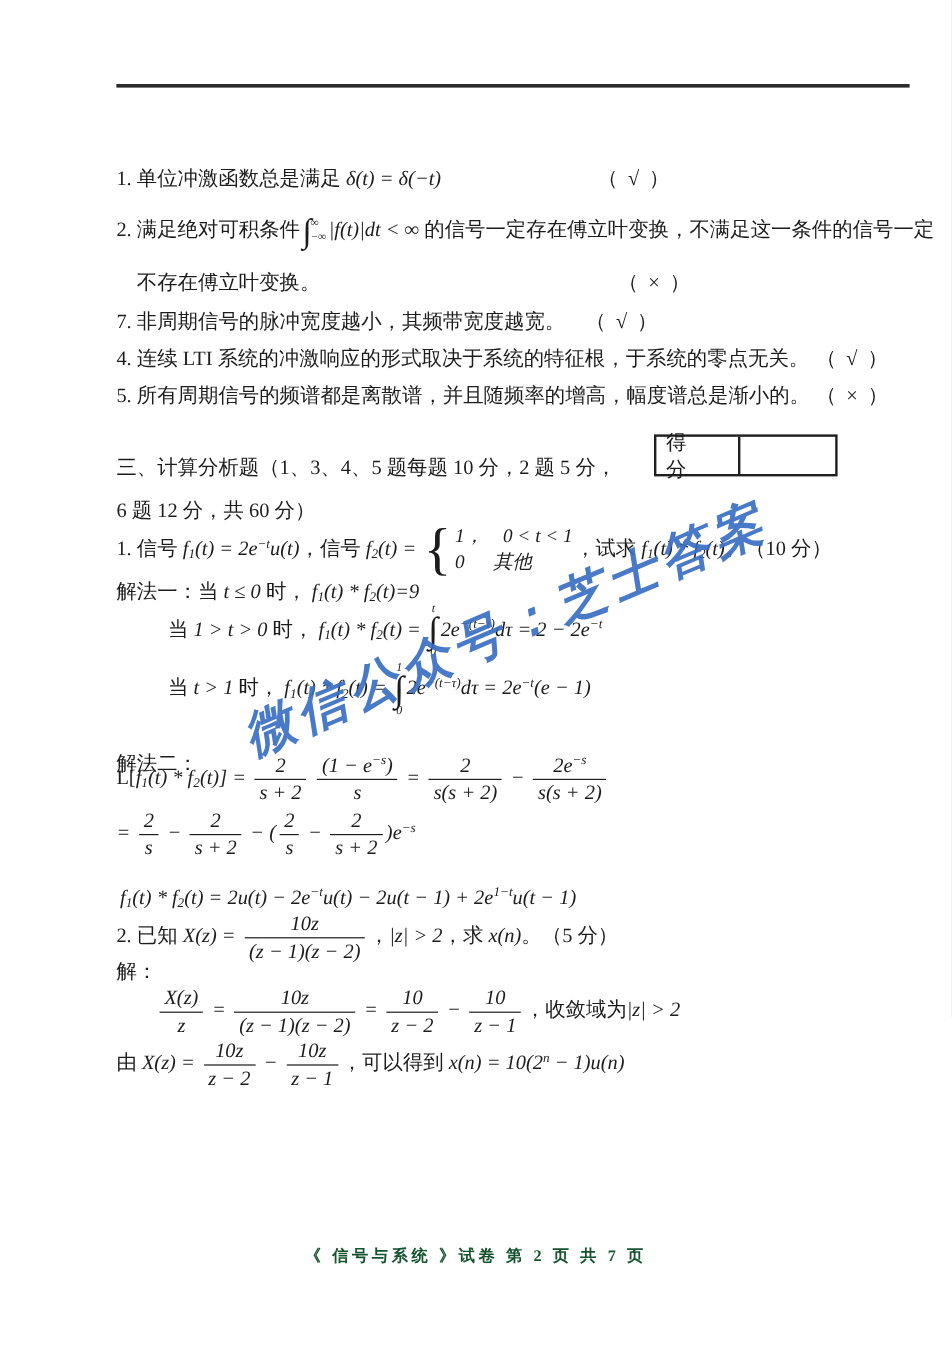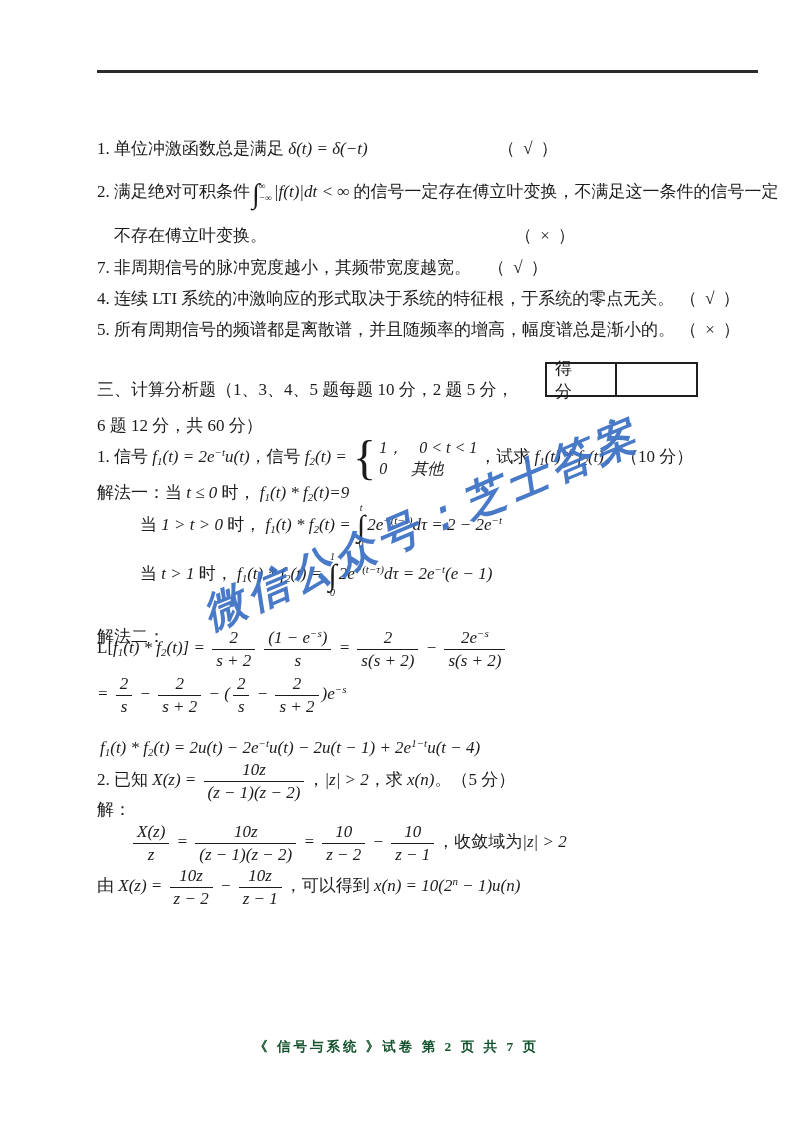--- a/index.html
+++ b/index.html
@@ -75,21 +75,21 @@
               <span class="cc">其他</span>
             </span>
           </span>
         </span><span class="txt">，试求 </span><span class="m">f</span><sub class="m">1</sub><span class="m">(t) * f</span><sub class="m">2</sub><span class="m">(t)</span><span class="txt">。（10 分）</span></div>
       <div class="line" style="left: 97px; top: 481px;"><span class="txt">解法一：当 </span><span class="m">t ≤ 0</span><span class="txt"> 时， </span><span class="m">f</span><sub class="m">1</sub><span class="m">(t) * f</span><sub class="m">2</sub><span class="m">(t)=9</span></div>
       <div class="line" style="left: 140px; top: 503px;"><span class="txt">当 </span><span class="m">1 &gt; t &gt; 0</span><span class="txt"> 时， </span><span class="m">f</span><sub class="m">1</sub><span class="m">(t) * f</span><sub class="m">2</sub><span class="m">(t) = </span><span class="intstack"><span class="ilim">t</span><span class="isign">∫</span><span class="ilim">0</span></span><span class="m">2e</span><sup class="m">−(t−τ)</sup><span class="m">dτ = 2 − 2e</span><sup class="m">−t</sup></div>
       <div class="line" style="left: 140px; top: 552px;"><span class="txt">当 </span><span class="m">t &gt; 1</span><span class="txt"> 时， </span><span class="m">f</span><sub class="m">1</sub><span class="m">(t) * f</span><sub class="m">2</sub><span class="m">(t) = </span><span class="intstack"><span class="ilim">1</span><span class="isign">∫</span><span class="ilim">0</span></span><span class="m">2e</span><sup class="m">−(t−τ)</sup><span class="m">dτ = 2e</span><sup class="m">−t</sup><span class="m">(e − 1)</span></div>
       <div class="line" style="left: 97px; top: 625px;"><span class="txt">解法二：</span></div>
       <div class="line" style="left: 97px; top: 628px;"><span class="txt">L[</span><span class="m">f</span><sub class="m">1</sub><span class="m">(t) * f</span><sub class="m">2</sub><span class="m">(t)] = </span><span class="frac"><span class="num"><span class="m">2</span></span><span class="den"><span class="m">s + 2</span></span></span><span class="sp" style="width: 3px;"></span><span class="frac"><span class="num"><span class="m">(1 − e</span><sup class="m">−s</sup><span class="m">)</span></span><span class="den"><span class="m">s</span></span></span><span class="m"> = </span><span class="frac"><span class="num"><span class="m">2</span></span><span class="den"><span class="m">s(s + 2)</span></span></span><span class="m"> − </span><span class="frac"><span class="num"><span class="m">2e</span><sup class="m">−s</sup></span><span class="den"><span class="m">s(s + 2)</span></span></span></div>
       <div class="line" style="left: 97px; top: 674px;"><span class="m">= </span><span class="frac"><span class="num"><span class="m">2</span></span><span class="den"><span class="m">s</span></span></span><span class="m"> − </span><span class="frac"><span class="num"><span class="m">2</span></span><span class="den"><span class="m">s + 2</span></span></span><span class="m"> − (</span><span class="frac"><span class="num"><span class="m">2</span></span><span class="den"><span class="m">s</span></span></span><span class="m"> − </span><span class="frac"><span class="num"><span class="m">2</span></span><span class="den"><span class="m">s + 2</span></span></span><span class="m">)e</span><sup class="m">−s</sup></div>
-      <div class="line" style="left: 100px; top: 736px;"><span class="m">f</span><sub class="m">1</sub><span class="m">(t) * f</span><sub class="m">2</sub><span class="m">(t) = 2u(t) − 2e</span><sup class="m">−t</sup><span class="m">u(t) − 2u(t − 1) + 2e</span><sup class="m">1−t</sup><span class="m">u(t − 4)</span></div>
+      <div class="line" style="left: 100px; top: 736px;"><span class="m">f</span><sub class="m">1</sub><span class="m">(t) * f</span><sub class="m">2</sub><span class="m">(t) = 2u(t) − 2e</span><sup class="m">−t</sup><span class="m">u(t) − 2u(t − 1) + 2e</span><sup class="m">1−t</sup><span class="m">u(t − 1)</span></div>
       <div class="line" style="left: 97px; top: 760px;"><span class="txt">2. 已知 </span><span class="m">X(z) = </span><span class="frac"><span class="num"><span class="m">10z</span></span><span class="den"><span class="m">(z − 1)(z − 2)</span></span></span><span class="txt">，</span><span class="m">|z| &gt; 2</span><span class="txt">，求 </span><span class="m">x(n)</span><span class="txt">。（5 分）</span></div>
       <div class="line" style="left: 97px; top: 798px;"><span class="txt">解：</span></div>
       <div class="line" style="left: 130px; top: 822px;"><span class="frac"><span class="num"><span class="m">X(z)</span></span><span class="den"><span class="m">z</span></span></span><span class="m"> = </span><span class="frac"><span class="num"><span class="m">10z</span></span><span class="den"><span class="m">(z − 1)(z − 2)</span></span></span><span class="m"> = </span><span class="frac"><span class="num"><span class="m">10</span></span><span class="den"><span class="m">z − 2</span></span></span><span class="m"> − </span><span class="frac"><span class="num"><span class="m">10</span></span><span class="den"><span class="m">z − 1</span></span></span><span class="txt">，收敛域为</span><span class="m">|z| &gt; 2</span></div>
       <div class="line" style="left: 97px; top: 866px;"><span class="txt">由 </span><span class="m">X(z) = </span><span class="frac"><span class="num"><span class="m">10z</span></span><span class="den"><span class="m">z − 2</span></span></span><span class="m"> − </span><span class="frac"><span class="num"><span class="m">10z</span></span><span class="den"><span class="m">z − 1</span></span></span><span class="txt">，可以得到 </span><span class="m">x(n) = 10(2</span><sup class="m">n</sup><span class="m"> − 1)u(n)</span></div>
     </div>
 
   <div class="watermark" style="color: rgb(58, 111, 196);">微信公众号：芝士答案</div>
 
   <div class="footer">《 信号与系统 》试卷 第 2 页 共 7 页</div>
 </div>

